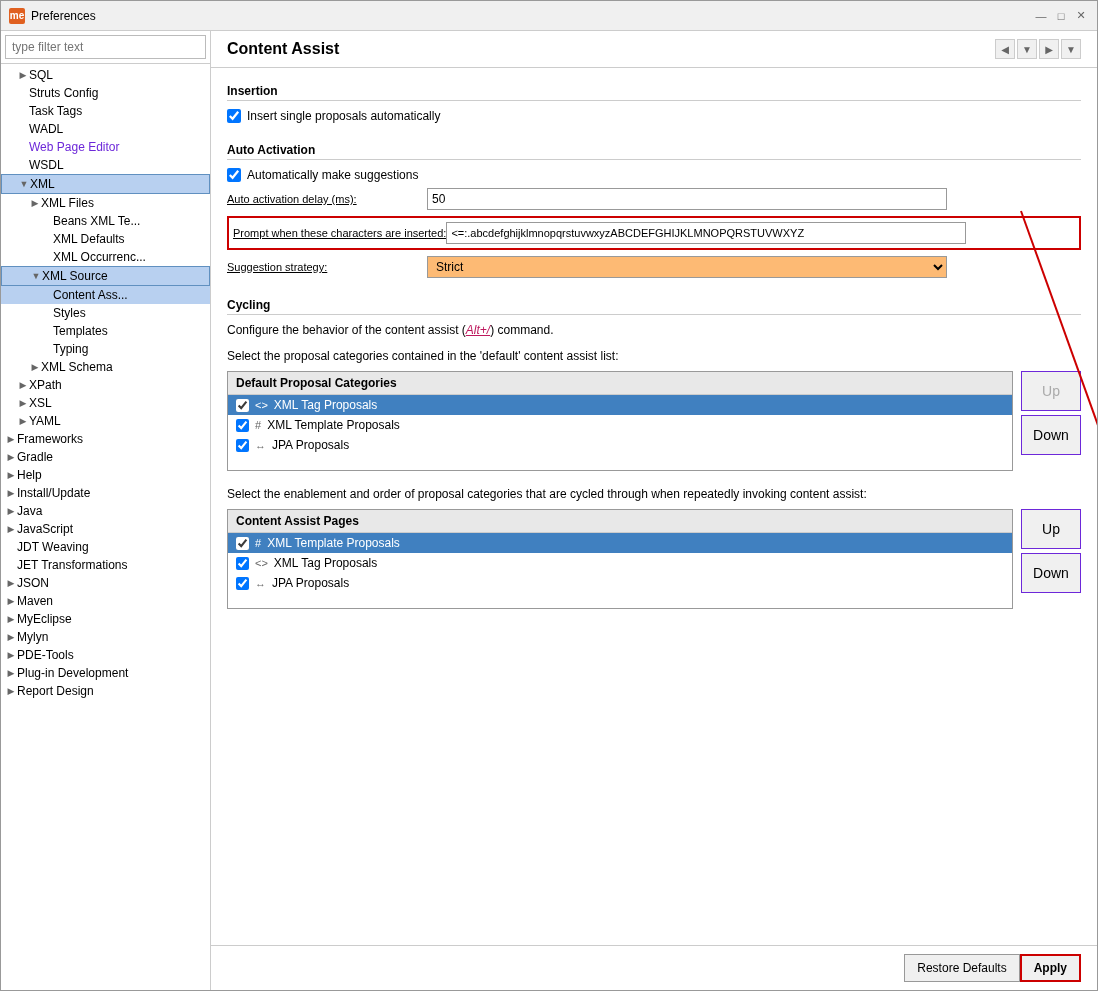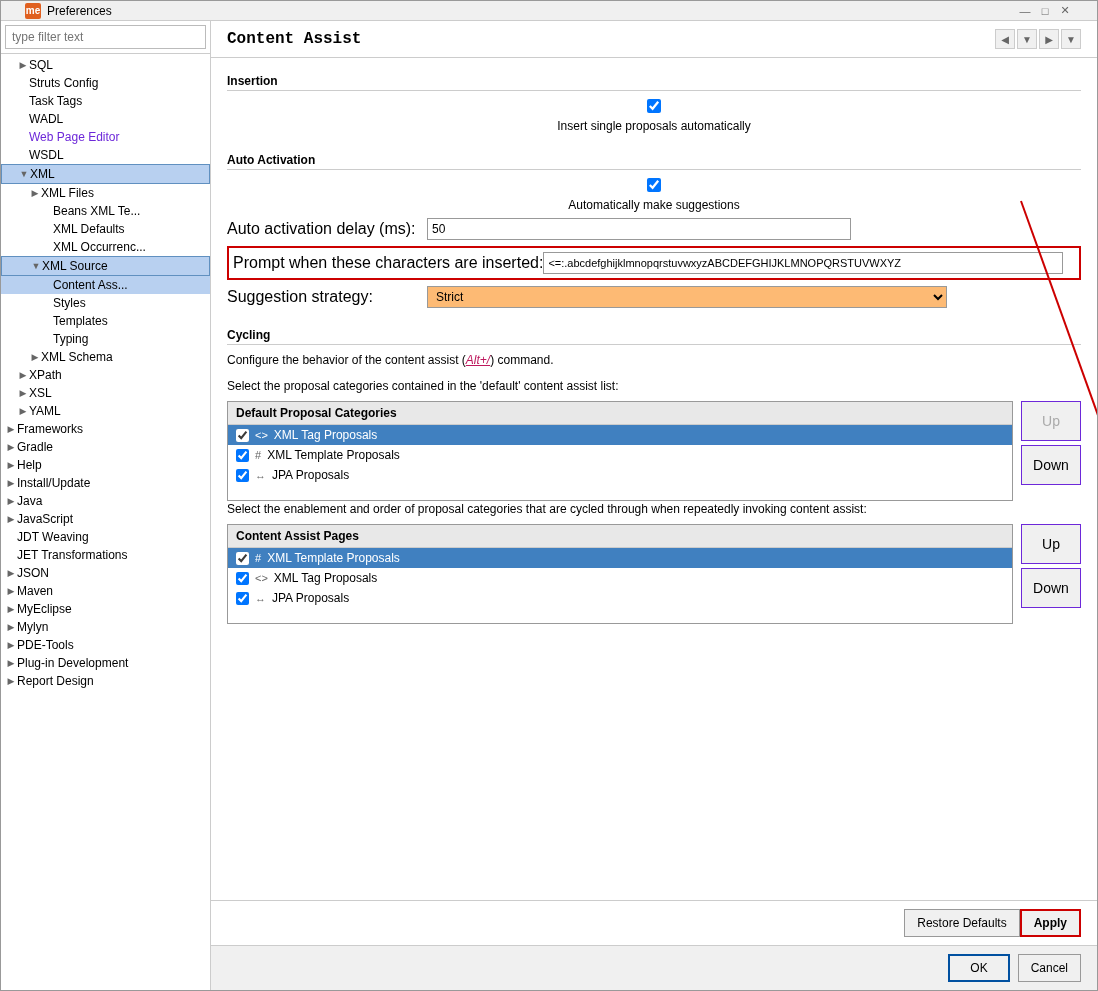--- a/index.html
+++ b/index.html
@@ -1,20 +1,20 @@
 <!DOCTYPE html>
 <html><head>
   <meta charset="utf-8">
   <style>
     * { box-sizing: border-box; margin: 0; padding: 0; }
     body { font-family: 'Segoe UI', Arial, sans-serif; font-size: 12px; background: #f0f0f0; width: 1098px; height: 991px; overflow: hidden; }
 
     .window { width: 1098px; height: 991px; background: #f0f0f0; display: flex; flex-direction: column; border: 1px solid #999; }
 
-    .title-bar { height: 20px; background: #f0f0f0; display: flex; align-items: center; padding: 0 24px; border-bottom: 1px solid #ccc; justify-content: space-between; }
+    .title-bar { height: 30px; background: #f0f0f0; display: flex; align-items: center; padding: 0 8px; border-bottom: 1px solid #ccc; justify-content: space-between; }
     .title-bar .app-icon { width: 16px; height: 16px; background: #e06020; border-radius: 2px; margin-right: 6px; display: flex; align-items: center; justify-content: center; color: white; font-size: 10px; font-weight: bold; }
     .title-bar .title-text { font-size: 12px; color: #000; flex: 1; }
     .title-bar .win-controls { display: flex; gap: 4px; }
     .win-btn { width: 16px; height: 16px; display: flex; align-items: center; justify-content: center; font-size: 11px; cursor: pointer; color: #666; }
 
     .main-content { display: flex; flex: 1; overflow: hidden; }
 
     
     .sidebar { width: 210px; background: #fff; border-right: 1px solid #ccc; display: flex; flex-direction: column; overflow: hidden; }
     .search-box { padding: 4px; border-bottom: 1px solid #ccc; }
@@ -29,42 +29,42 @@
     .tree-label { font-size: 12px; color: #000; }
     .tree-indent-1 { padding-left: 16px; }
     .tree-indent-2 { padding-left: 28px; }
     .tree-indent-3 { padding-left: 40px; }
 
     .tree-item.blue-text .tree-label { color: #6d28d9; }
 
     
     .content-area { flex: 1; background: #fff; display: flex; flex-direction: column; overflow: hidden; }
     .content-header { padding: 8px 16px; border-bottom: 1px solid #ccc; display: flex; align-items: center; justify-content: space-between; }
-    .content-title { font-size: 16px; font-weight: bold; color: #000; font-family: Liberation Mono, monospace; }
+    .content-title { font-size: 16px; font-weight: bold; color: #000; }
     .nav-buttons { display: flex; gap: 2px; align-items: center; }
     .nav-btn { width: 20px; height: 20px; border: 1px solid #ccc; background: #f0f0f0; cursor: pointer; display: flex; align-items: center; justify-content: center; font-size: 10px; color: #666; }
 
     .content-body { flex: 1; overflow-y: auto; padding: 16px; }
 
     .section { margin-bottom: 20px; }
     .section-title { font-size: 12px; font-weight: bold; color: #000; margin-bottom: 8px; border-bottom: 1px solid #ccc; padding-bottom: 2px; }
-    .checkbox-row { display: flex; align-items: center; gap: 6px; margin-bottom: 6px; flex-direction: column; }
+    .checkbox-row { display: flex; align-items: center; gap: 6px; margin-bottom: 6px; }
     .checkbox-row input[type=checkbox] { width: 14px; height: 14px; }
 
     .field-row { display: flex; align-items: center; margin-bottom: 6px; }
-    .field-label { font-size: 16px; color: #000; min-width: 200px; }
+    .field-label { font-size: 11px; color: #000; min-width: 200px; text-decoration: underline; }
     .field-value { flex: 1; }
 
     .text-input { height: 22px; border: 1px solid #999; padding: 2px 4px; font-size: 12px; width: 100%; }
 
     .select-input { height: 22px; border: 1px solid #999; padding: 2px 4px; font-size: 12px; width: 100%; background: #fdba74; }
 
     .cycling-text { font-size: 12px; color: #000; margin-bottom: 12px; }
 
-    .proposals-section { margin-bottom: 1px; }
+    .proposals-section { margin-bottom: 16px; }
     .proposals-label { font-size: 12px; color: #000; margin-bottom: 8px; }
     .proposals-container { display: flex; gap: 8px; align-items: flex-start; }
     .proposals-list { flex: 1; border: 1px solid #999; min-height: 100px; background: #fff; }
     .proposals-list-header { background: #e8e8e8; padding: 4px 8px; font-size: 12px; font-weight: bold; border-bottom: 1px solid #ccc; }
     .proposal-item { display: flex; align-items: center; gap: 6px; padding: 3px 8px; font-size: 12px; }
     .proposal-item.highlighted-blue { background: #4080c0; color: #fff; }
     .proposal-item.highlighted-blue .item-icon { color: #fff; }
 
     .proposals-buttons { display: flex; flex-direction: column; gap: 4px; }
     .prop-btn { width: 60px; height: 40px; border: 1px solid #6d28d9; background: #f0f0f0; font-size: 14px; cursor: pointer; }
@@ -277,21 +277,21 @@
 
           <div class="section">
             <div class="section-title">Auto Activation</div>
             <div class="checkbox-row">
               <input type="checkbox" checked="" style="">
               <label>Automatically make suggestions</label>
             </div>
             <div class="field-row">
               <span class="field-label">Auto activation delay (ms):</span>
               <div class="field-value">
-                <input type="text" class="text-input" style="width: 424px;" value="50">
+                <input type="text" class="text-input" style="width: 520px;" value="50">
               </div>
             </div>
             <div class="field-row" style="border: 2px solid #cc0000; padding: 4px; margin-bottom: 6px;">
               <span class="field-label">Prompt when these characters are inserted:</span>
               <div class="field-value">
                 <input type="text" class="text-input" style="width: 520px; font-size: 11px;" value="&lt;=:.abcdefghijklmnopqrstuvwxyzABCDEFGHIJKLMNOPQRSTUVWXYZ">
               </div>
             </div>
             <div class="field-row">
               <span class="field-label">Suggestion strategy:</span>
@@ -377,19 +377,15 @@
 
         <defs>
           <marker id="arrowhead" markerWidth="10" markerHeight="7" refX="10" refY="3.5" orient="auto">
             <polygon points="0 0, 10 3.5, 0 7" fill="#cc0000"></polygon>
           </marker>
         </defs>
 
         <line x1="600" y1="180" x2="830" y2="820" stroke="#cc0000" stroke-width="2" marker-end="url(#arrowhead)"></line>
       </svg>
 
-      <div class="dialog-buttons">
-        <button class="ok-btn">OK</button>
-        <button class="cancel-btn">Cancel</button>
-      </div>
     </div>
   </div>
 </div>
 
 </body></html>

